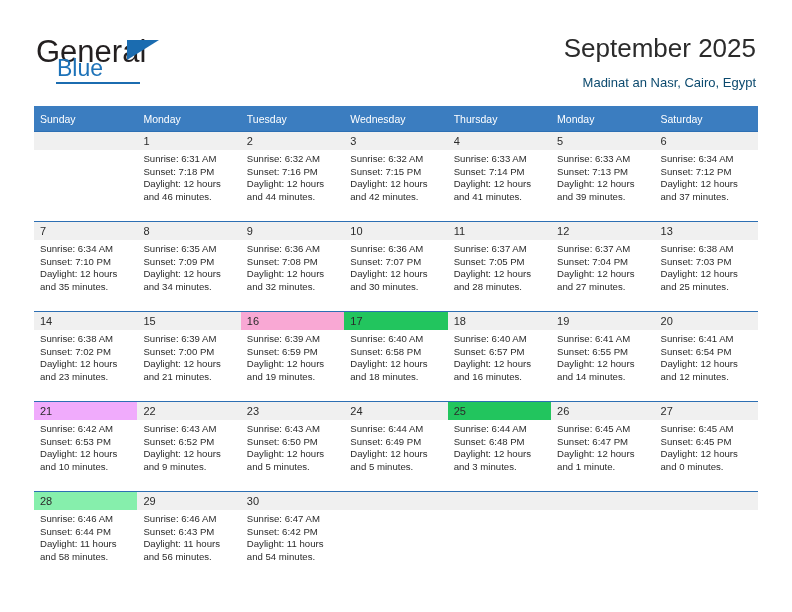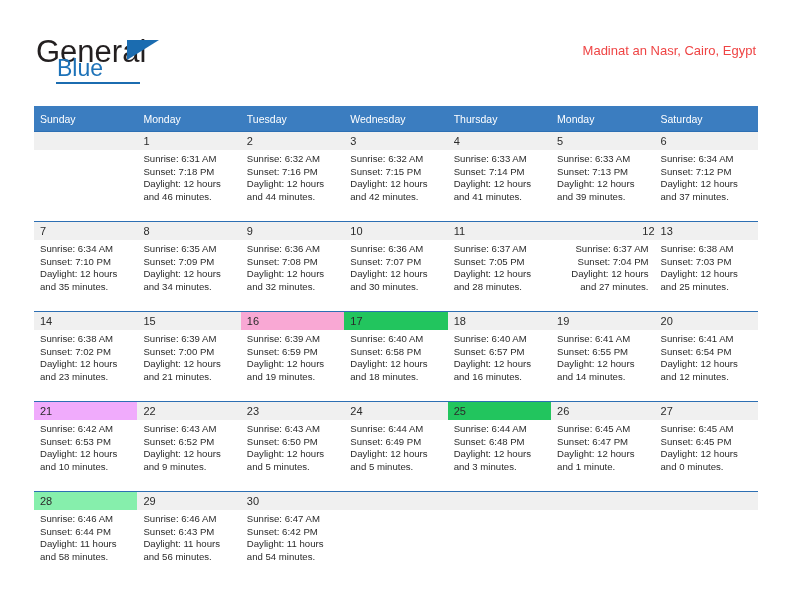--- a/index.html
+++ b/index.html
@@ -80,21 +80,21 @@
   }
   .cal-title {
     font-size: 26px;
     color: #2b2b2b;
     font-weight: normal;
     line-height: 32px;
     white-space: nowrap;
   }
   .cal-sub {
     font-size: 13px;
-    color: #ef4444;
+    color: #0c4a6e;
     line-height: 20px;
     margin-top: 9px;
     white-space: nowrap;
   }
 
   
   .cal {
     position: absolute;
     left: 34px;
     top: 106px;
@@ -151,20 +151,21 @@
   <div class="top">
 
     <div class="brand">
       <span class="brand-general">General</span>
       <span class="brand-tri"></span>
       <span class="brand-underline"></span>
       <span class="brand-blue">Blue</span>
     </div>
 
     <div class="title-wrap">
+      <div class="cal-title">September 2025</div>
       <div class="cal-sub">Madinat an Nasr, Cairo, Egypt</div>
     </div>
 
   </div>
 
   <table class="cal">
     <thead>
       <tr>
         <th style="background: rgb(59, 125, 192);">Sunday</th>
         <th style="background: rgb(59, 125, 192);">Monday</th>
@@ -304,21 +305,21 @@
             <div class="daycell">
               <div class="daynum-band" style="background: rgb(240, 240, 240);">11</div>
               <div class="dayinfo">
                 <div>Sunrise: 6:37 AM</div>
                 <div>Sunset: 7:05 PM</div>
                 <div>Daylight: 12 hours</div>
                 <div>and 28 minutes.</div>
               </div>
             </div>
           </td>
-          <td style="border-top-color: rgb(45, 111, 179); text-align: right;">
+          <td style="border-top-color: rgb(45, 111, 179);">
             <div class="daycell">
               <div class="daynum-band" style="background: rgb(240, 240, 240);">12</div>
               <div class="dayinfo">
                 <div>Sunrise: 6:37 AM</div>
                 <div>Sunset: 7:04 PM</div>
                 <div>Daylight: 12 hours</div>
                 <div>and 27 minutes.</div>
               </div>
             </div>
           </td>

